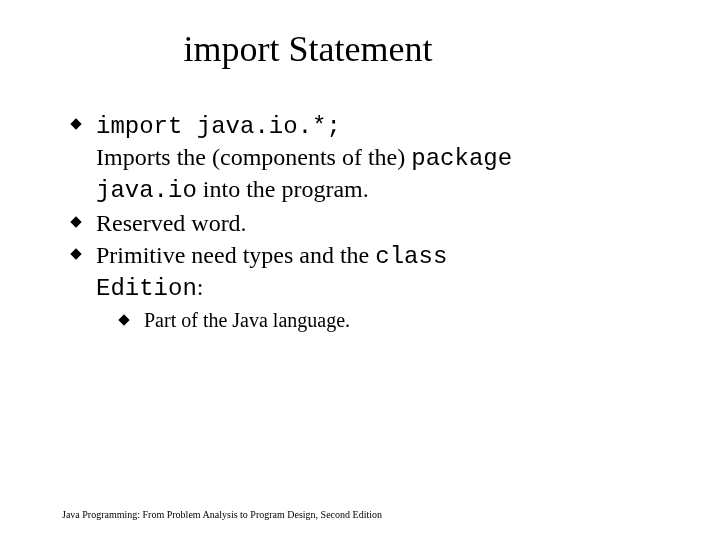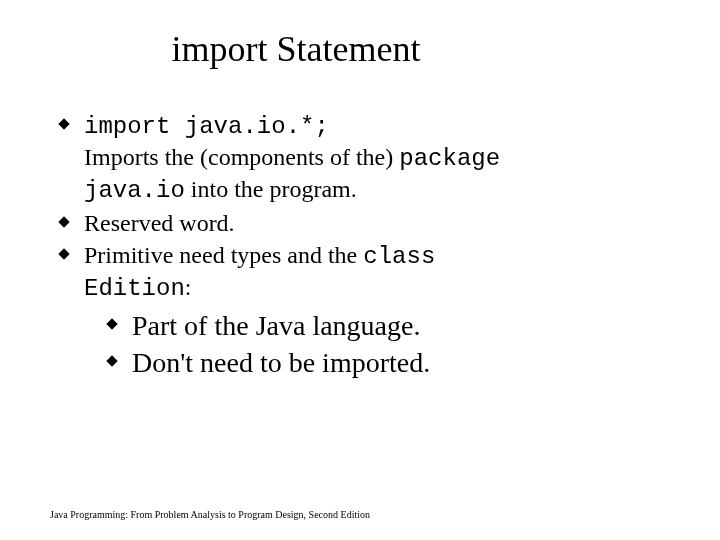--- a/index.html
+++ b/index.html
@@ -10,20 +10,21 @@
     background: #fff;
     font-family: "Times New Roman", Times, serif;
     color: #000;
   }
   .slide {
     position: relative;
     width: 592px;
     height: 540px;
     box-sizing: border-box;
     padding: 20px 50px 16px 50px;
+    margin-left: 12px;
   }
   .title {
     text-align: center;
     font-size: 36px;
     font-weight: 400;
     margin: 8px 0 40px 0;
   }
   ul.body {
     list-style: none;
     padding: 0;
@@ -43,21 +44,21 @@
     top: 0.42em;
     width: 8px;
     height: 8px;
     background: #000;
     transform: rotate(45deg);
   }
   ul.sub {
     list-style: none;
     padding: 0;
     margin: 4px 0 0 20px;
-    font-size: 28px;
+    font-size: 20px;
   }
   ul.sub > li {
     position: relative;
     padding-left: 28px;
     margin-bottom: 2px;
   }
   ul.sub > li::before {
     content: "";
     position: absolute;
     left: 4px;
@@ -96,21 +97,18 @@
     </li>
     <li>
       <span>Reserved word.</span>
     </li>
     <li>
       <span>Primitive need types and the </span><span class="mono">class Edition</span><span>:</span>
       <ul class="sub">
         <li>
           <span>Part of the Java language.</span>
         </li>
-        <li>
-          <span>Don't need to be imported.</span>
-        </li>
       </ul>
     </li>
   </ul>
 
   <div class="footer">Java Programming: From Problem Analysis to Program Design, Second Edition</div>
 </div>
 
 </body></html>

